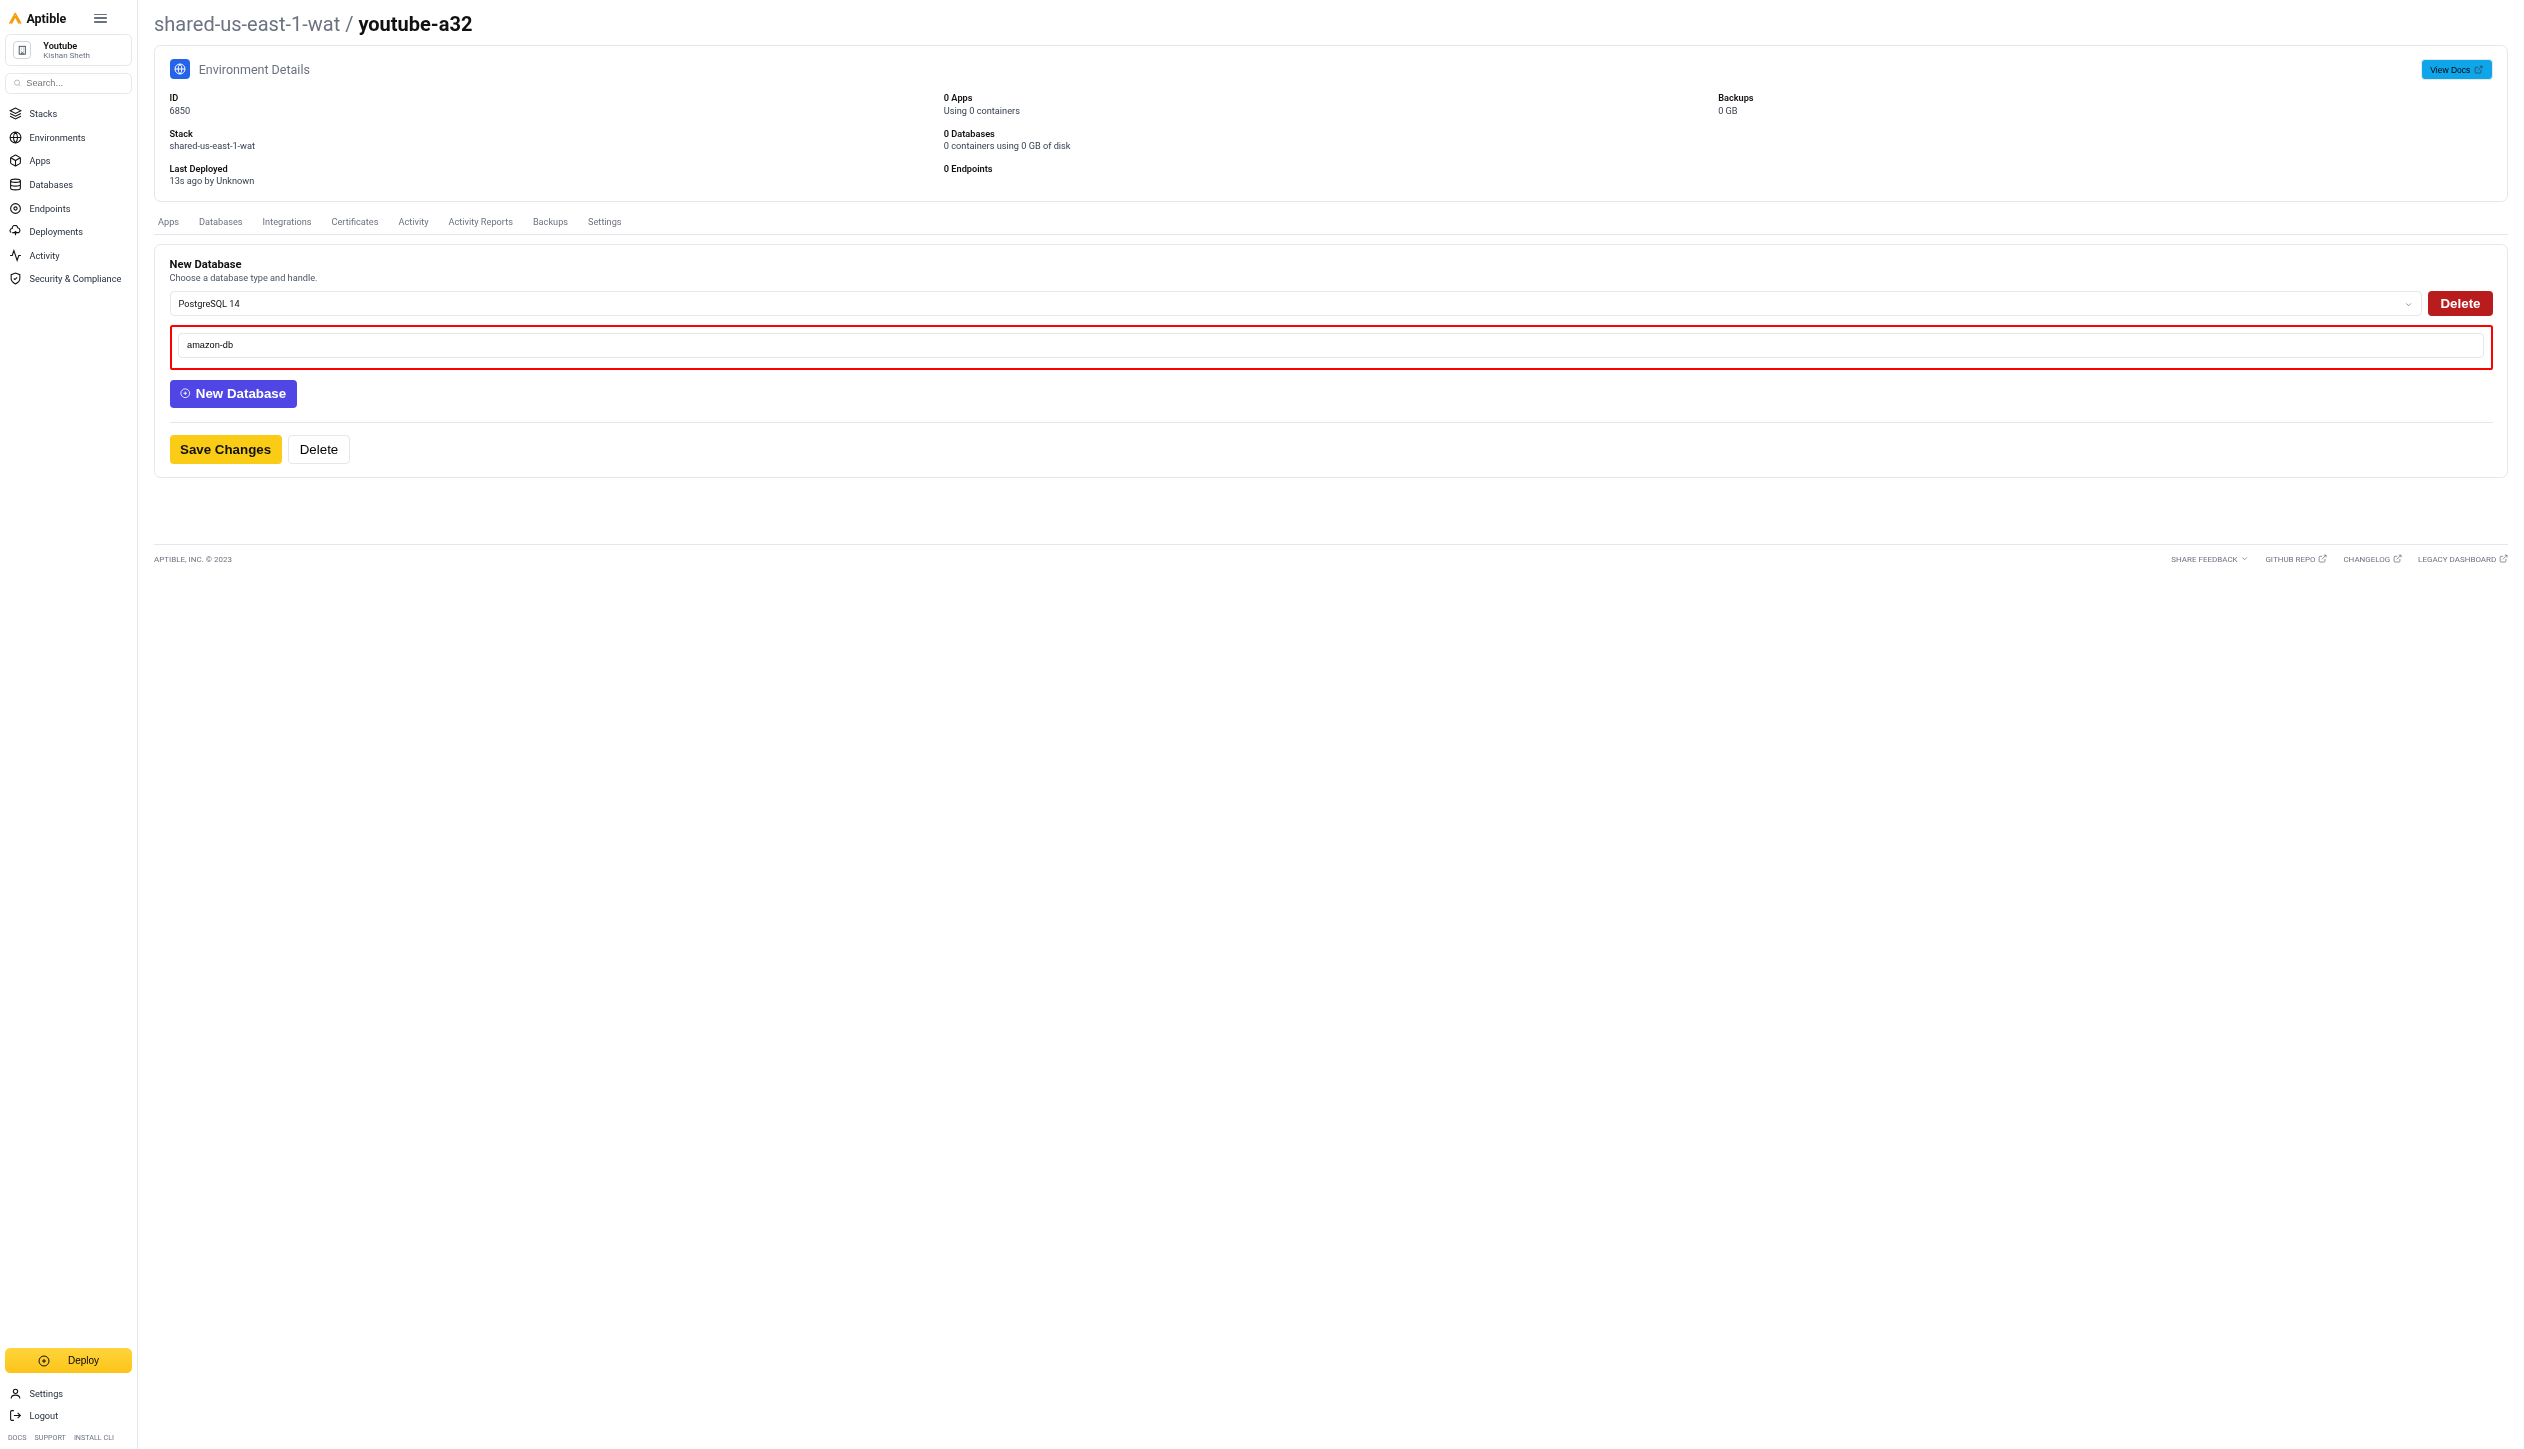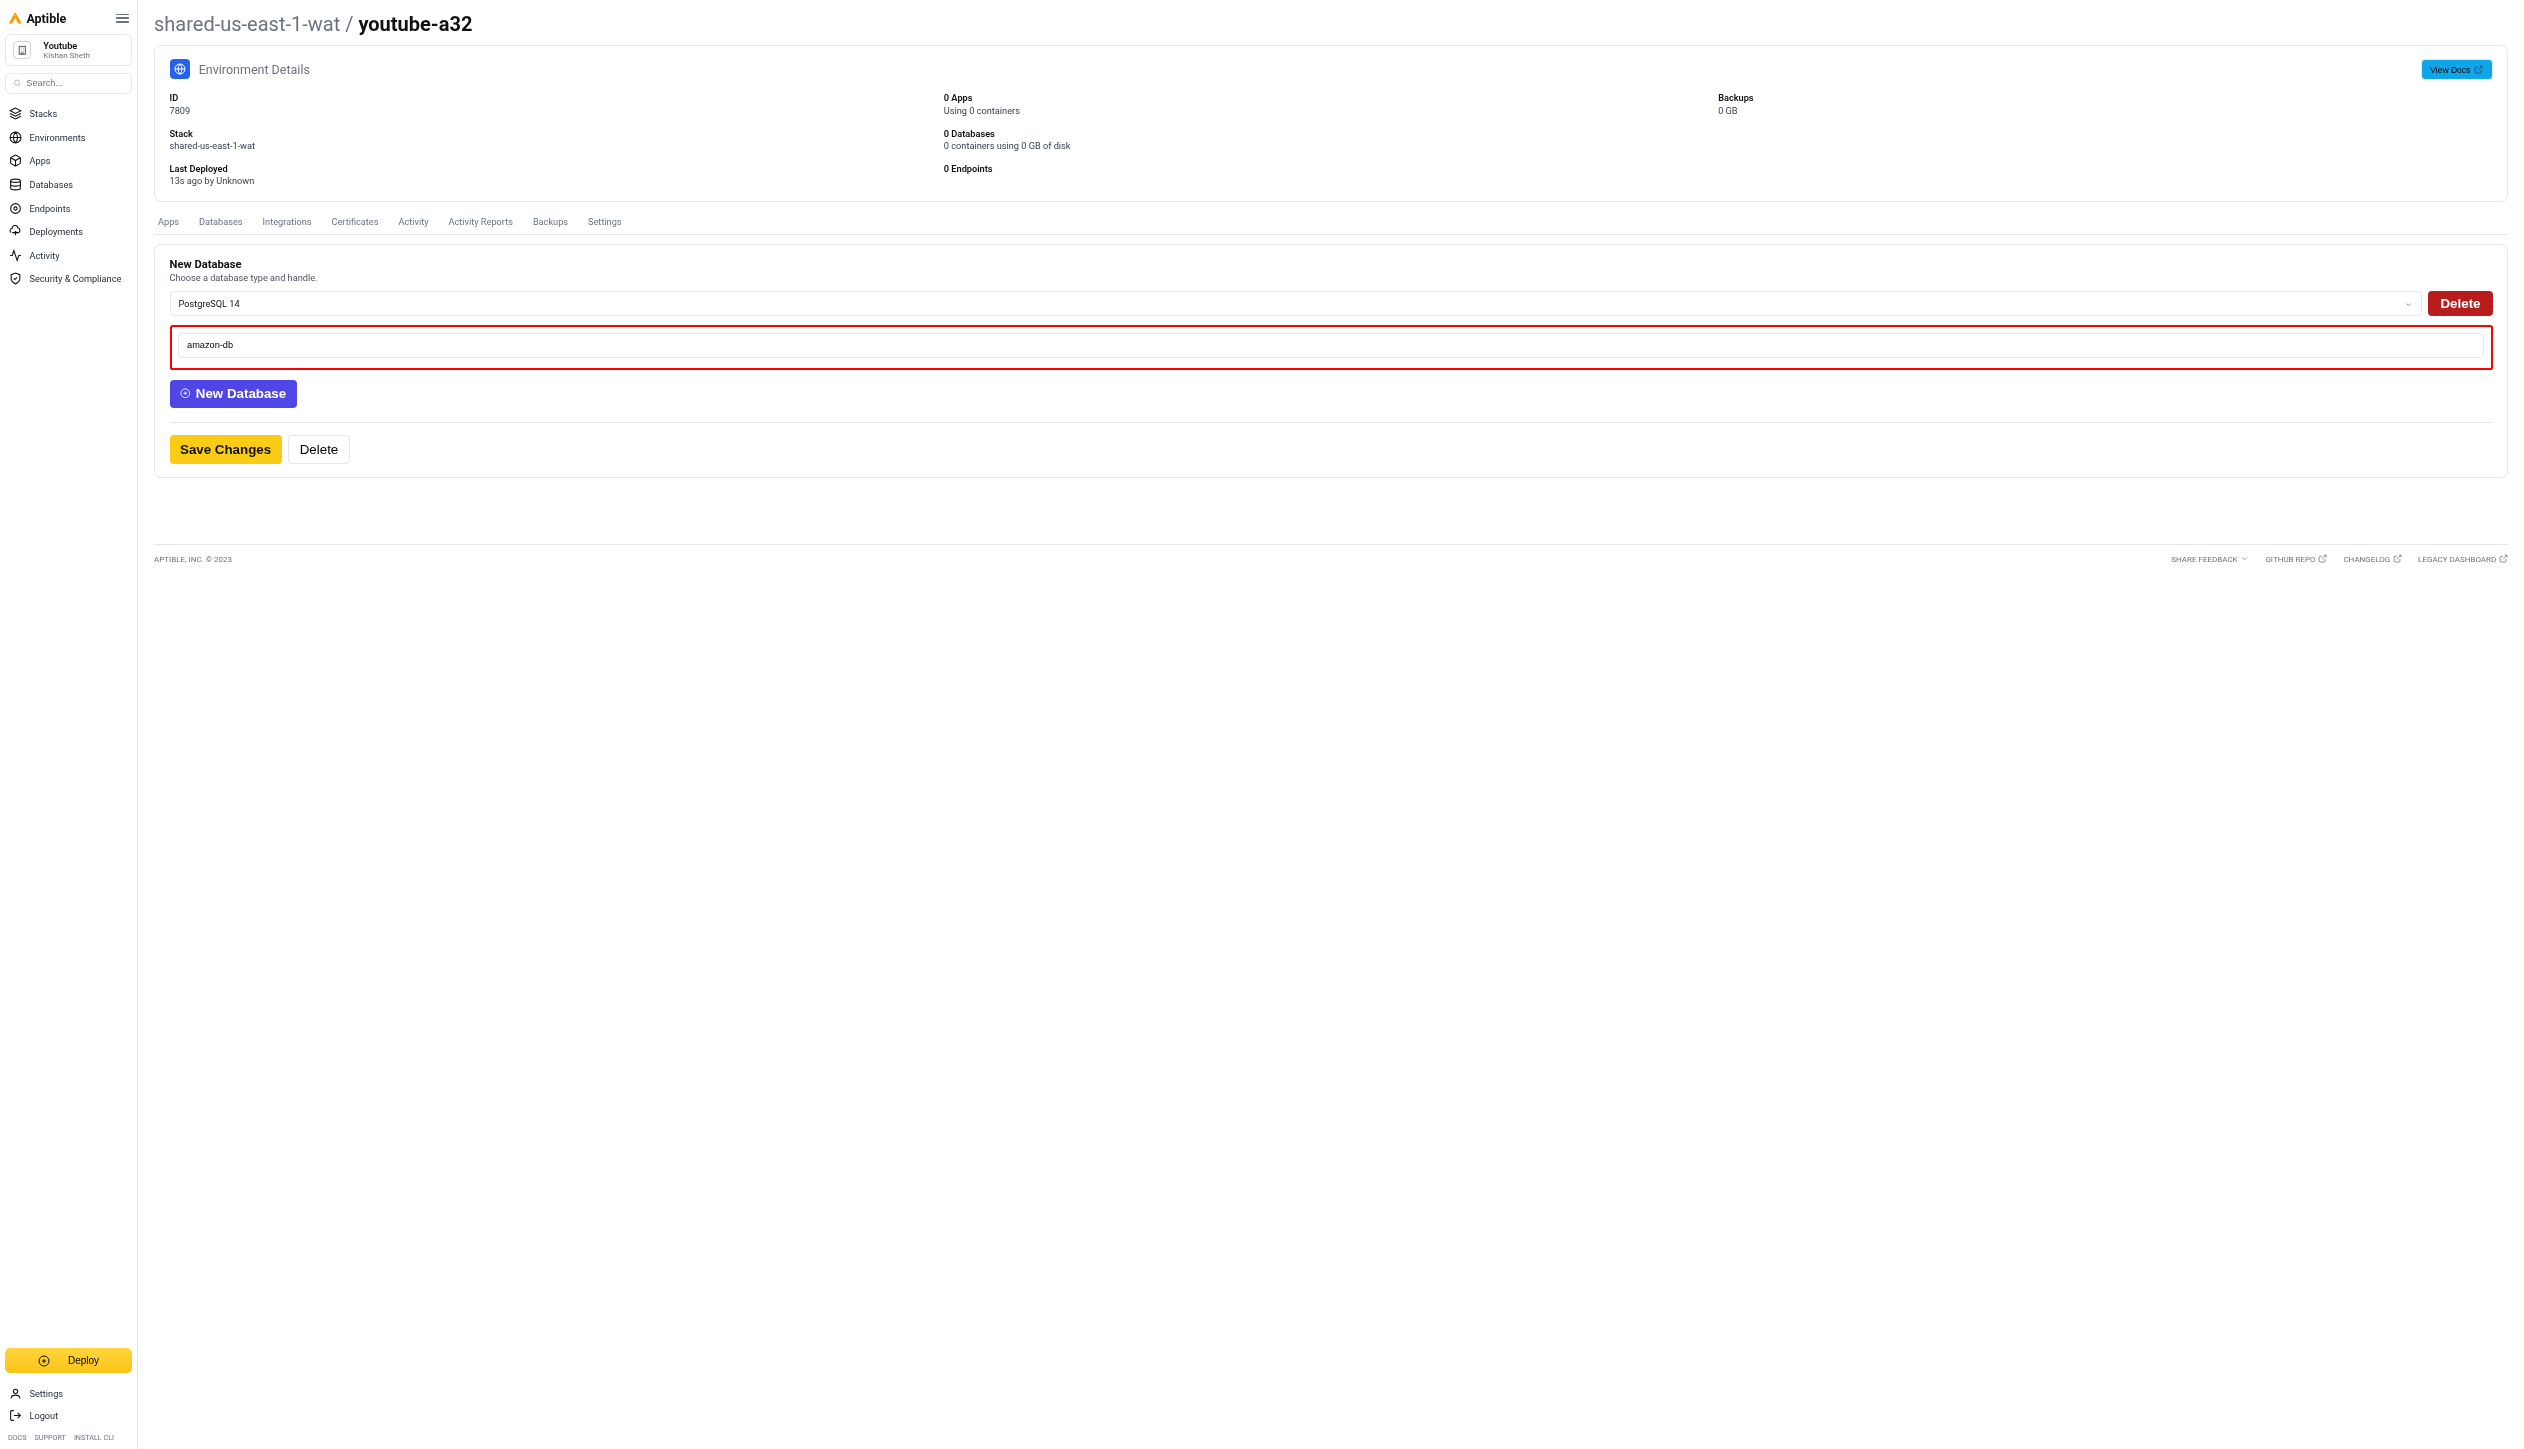--- a/index.html
+++ b/index.html
@@ -1,19 +1,19 @@
 <!DOCTYPE html>
 <html style="font-size:10.5px"><head>
 <meta charset="utf-8">
 <style>
 * { margin: 0; padding: 0; box-sizing: border-box; }
 body { font-family: -apple-system, BlinkMacSystemFont, "Segoe UI", Roboto, sans-serif; font-size: 9.2px; color: #111; background: #fff; }
 .app { display: flex; min-height: 100vh; }
 .sidebar { width: 138px; border-right: 0.7px solid #e5e7eb; display: flex; flex-direction: column; padding: 8px 5.3px 5.3px 5.3px; }
-.sidebar-top { display: flex; justify-content: space-between; align-items: center; padding: 2.6px 2.6px 8px 2.6px; gap: 28px; }
+.sidebar-top { display: flex; align-items: center; padding: 2.6px 2.6px 8px 2.6px; gap: 28px; }
 .logo { display: flex; align-items: center; font-weight: 700; font-size: 12.5px; }
 .logo svg { margin-right: 4px; }
 .hamburger { display: flex; flex-direction: column; gap: 2.6px; cursor: pointer; }
 .hamburger span { width: 13px; height: 1.3px; background: #6b7280; border-radius: 0.7px; }
 .workspace-card { border: 0.7px solid #e5e7eb; border-radius: 5.3px; padding: 5.3px 6.6px; display: flex; align-items: center; gap: 12px; margin-bottom: 6.6px; }
 .workspace-icon { width: 18.4px; height: 18.4px; border: 0.7px solid #d1d5db; border-radius: 4px; display:flex; align-items:center; justify-content:center; }
 .workspace-text .ws-name { font-weight: 600; }
 .workspace-text .ws-sub { font-size: 8px; color: #6b7280; }
 .search-box { border: 0.7px solid #e5e7eb; border-radius: 5.3px; padding: 4.6px 6.6px; display: flex; align-items: center; gap: 4.6px; color: #9ca3af; margin-bottom: 8px; }
 .search-box input { border: none; outline: none; width: 100%; font-size: 9.2px; color:#111; }
@@ -205,21 +205,21 @@
           <span>View Docs</span>
           <svg class="icon-sm" viewBox="0 0 24 24" fill="none" stroke="#374151" stroke-width="2">
               <path d="M18 13v6a2 2 0 0 1-2 2H5a2 2 0 0 1-2-2V8a2 2 0 0 1 2-2h6M15 3h6v6M10 14 21 3"></path>
             </svg>
         </button>
       </div>
 
       <div class="details-grid">
         <div>
           <div class="detail-label">ID</div>
-          <div class="detail-value">7809</div>
+          <div class="detail-value">6850</div>
         </div>
         <div>
           <div class="detail-label">0 Apps</div>
           <div class="detail-value">Using 0 containers</div>
         </div>
         <div>
           <div class="detail-label">Backups</div>
           <div class="detail-value">0 GB</div>
         </div>
         <div>

